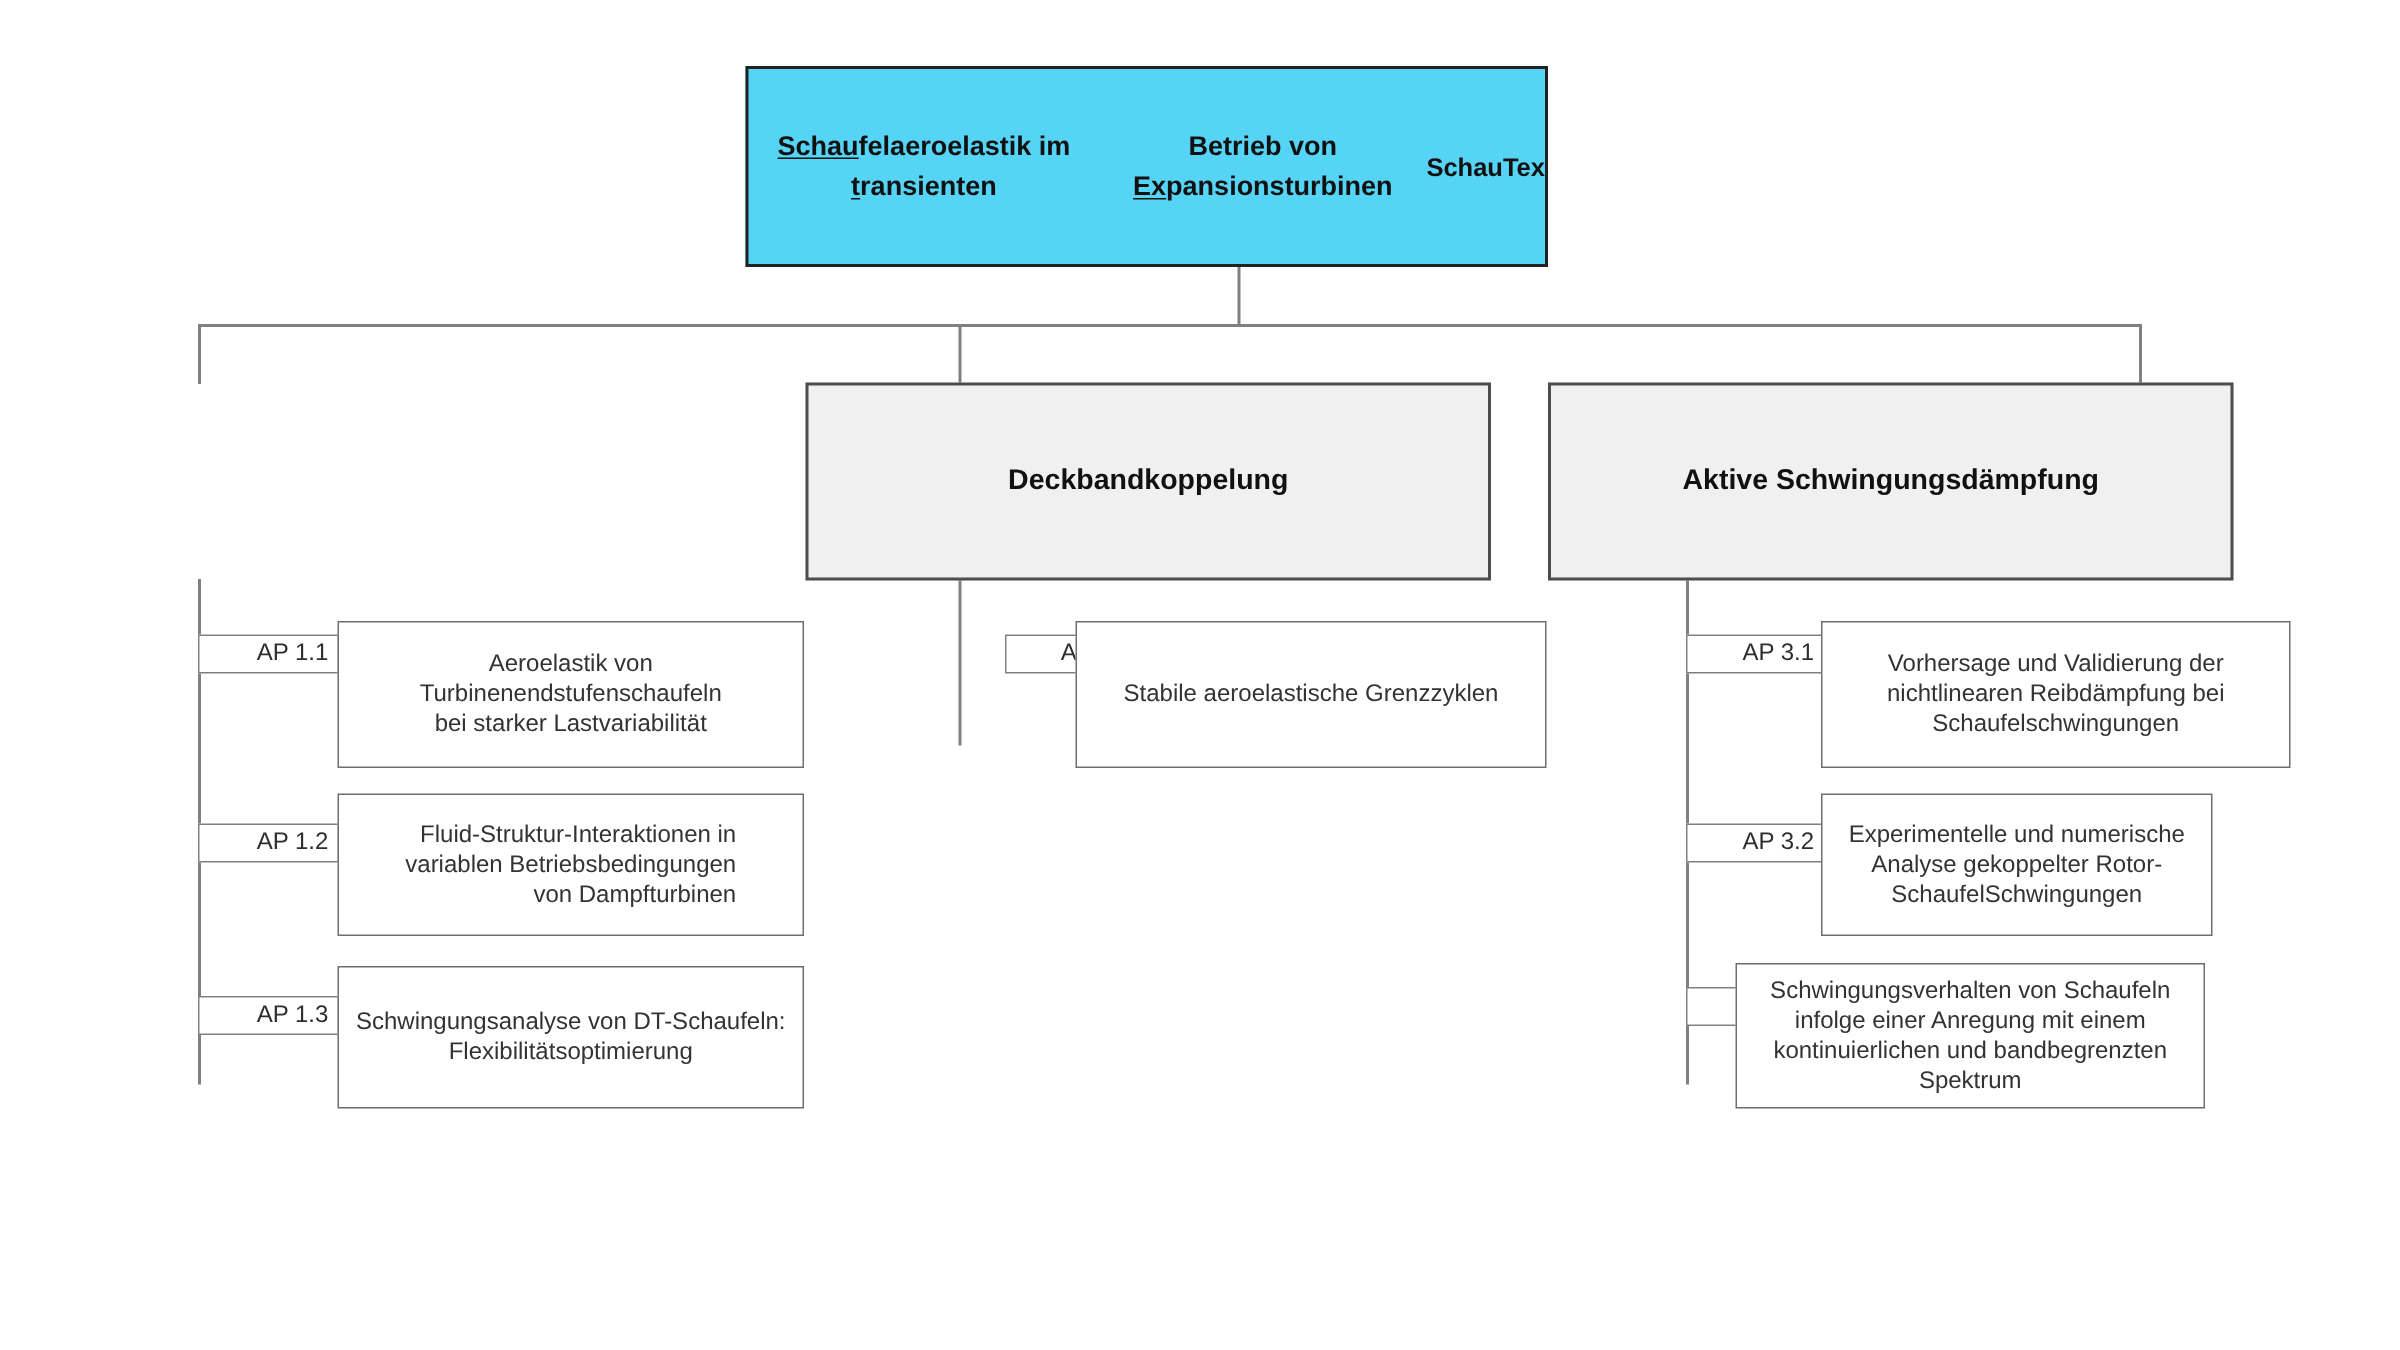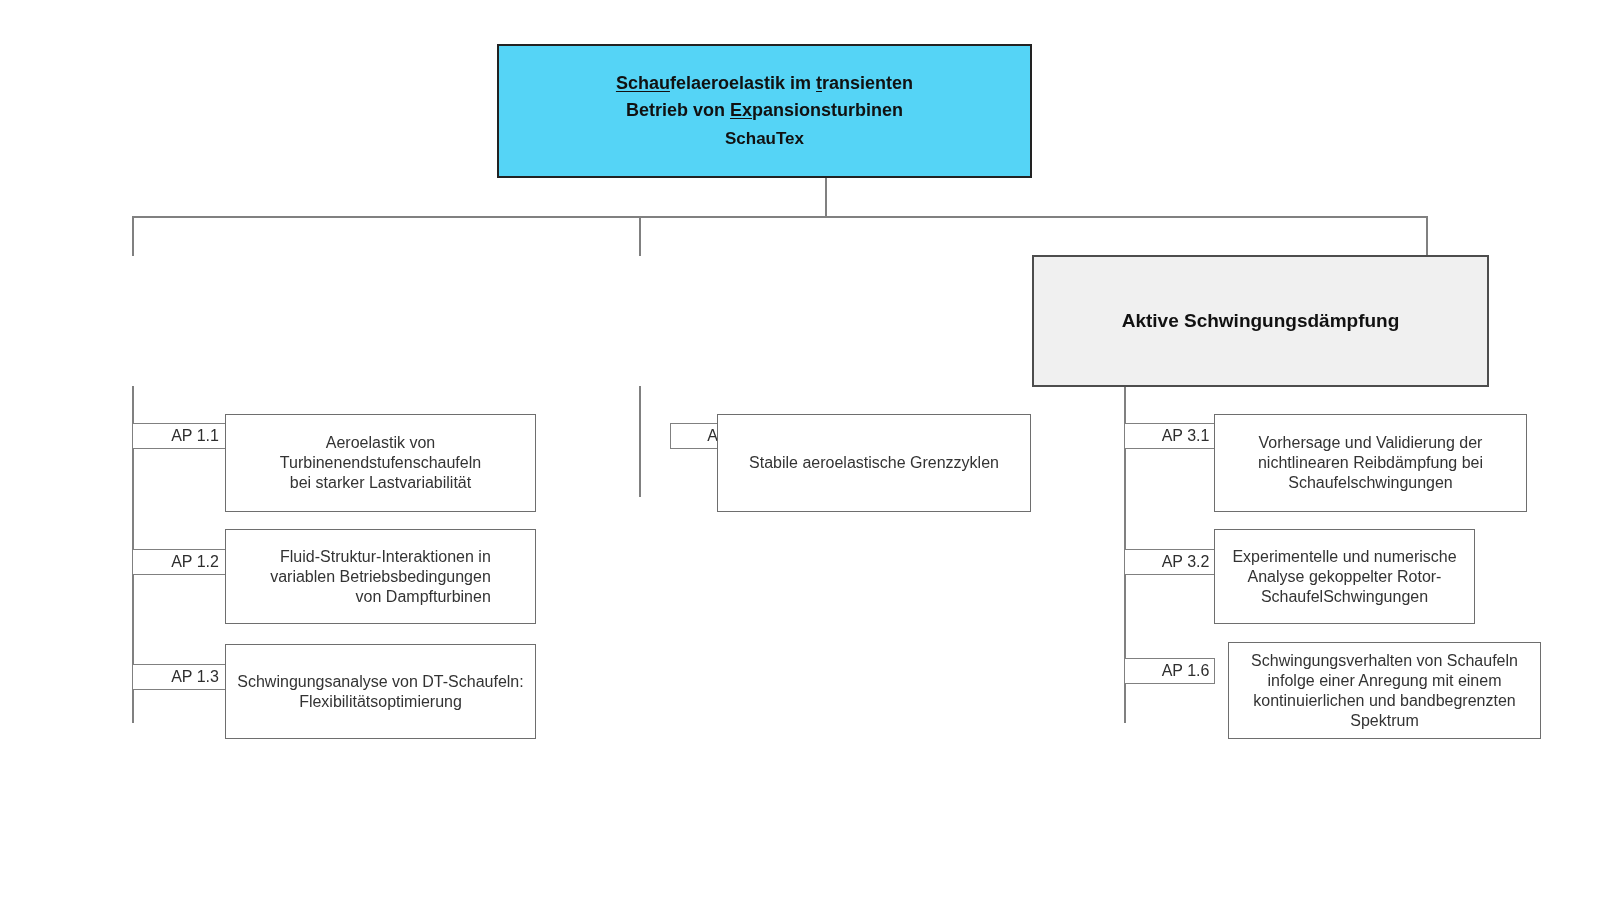--- a/index.html
+++ b/index.html
@@ -7,21 +7,21 @@
     position:relative;width:1600px;height:900px;background:#ffffff;overflow:hidden;
     font-family:"Liberation Sans","DejaVu Sans",sans-serif;color:#1a1a1a;
   }
   .abs{position:absolute;box-sizing:border-box;}
   
   .line{position:absolute;background:#808080;}
   
   .root-box{
     left:497px;top:44px;width:535px;height:134px;
     border:2px solid #222222;
-    display:flex;flex-direction:column;align-items:center;justify-content:center;
+    display:flex;flex-direction:row;align-items:center;justify-content:center;
     text-align:center;font-weight:bold;
   }
   .root-line{font-size:18px;line-height:27px;color:#111111;}
   .root-acronym{font-size:17px;line-height:29px;color:#111111;}
   .u{text-decoration:underline;text-underline-offset:2px;}
   
   .group-box{
     top:255px;width:457px;height:132px;background:#f0f0f0;
     border:2px solid #4d4d4d;
     display:flex;align-items:center;justify-content:center;
@@ -55,20 +55,21 @@
   <div class="line" style="left:132px;top:386px;width:2px;height:337px;"></div>
   <div class="line" style="left:639px;top:386px;width:2px;height:111px;"></div>
   <div class="line" style="left:1124px;top:386px;width:2px;height:337px;"></div>
 
   <div class="abs root-box" style="background:#55d4f6;">
     <div class="root-line"><span class="u">Schau</span><span>felaeroelastik im </span><span class="u">t</span><span>ransienten</span></div>
     <div class="root-line"><span>Betrieb von </span><span class="u">Ex</span><span>pansionsturbinen</span></div>
     <div class="root-acronym">SchauTex</div>
   </div>
 
+  <div class="abs group-box" style="left:537px;">Deckbandkoppelung</div>
   <div class="abs group-box" style="left:1032px;">Aktive Schwingungsdämpfung</div>
 
   <div class="abs ap-label" style="left:132px;top:423px;width:94px;">AP 1.1</div>
   <div class="abs ap-content" style="left:225px;top:400px;width:311px;height:98px;">Aeroelastik von
 Turbinenendstufenschaufeln
 bei starker Lastvariabilität</div>
 
   <div class="abs ap-label" style="left:132px;top:549px;width:94px;">AP 1.2</div>
   <div class="abs ap-content" style="left:225px;top:515px;width:311px;height:95px;text-align:right;">Fluid-Struktur-Interaktionen in
 variablen Betriebsbedingungen
@@ -85,18 +86,18 @@
   <div class="abs ap-content" style="left:1214px;top:400px;width:313px;height:98px;">Vorhersage und Validierung der
 nichtlinearen Reibdämpfung bei
 Schaufelschwingungen</div>
 
   <div class="abs ap-label" style="left:1124px;top:549px;width:91px;">AP 3.2</div>
   <div class="abs ap-content" style="left:1214px;top:515px;width:261px;height:95px;">Experimentelle und numerische
 Analyse gekoppelter Rotor-
 SchaufelSchwingungen</div>
 
   <div class="abs ap-label" style="left:1124px;top:658px;width:91px;">AP 1.6</div>
-  <div class="abs ap-content" style="left:1228px;top:628px;width:313px;height:97px;">Schwingungsverhalten von Schaufeln
+  <div class="abs ap-content" style="left:1157px;top:628px;width:313px;height:97px;">Schwingungsverhalten von Schaufeln
 infolge einer Anregung mit einem
 kontinuierlichen und bandbegrenzten
 Spektrum</div>
 
 </div>
 
 </body></html>

